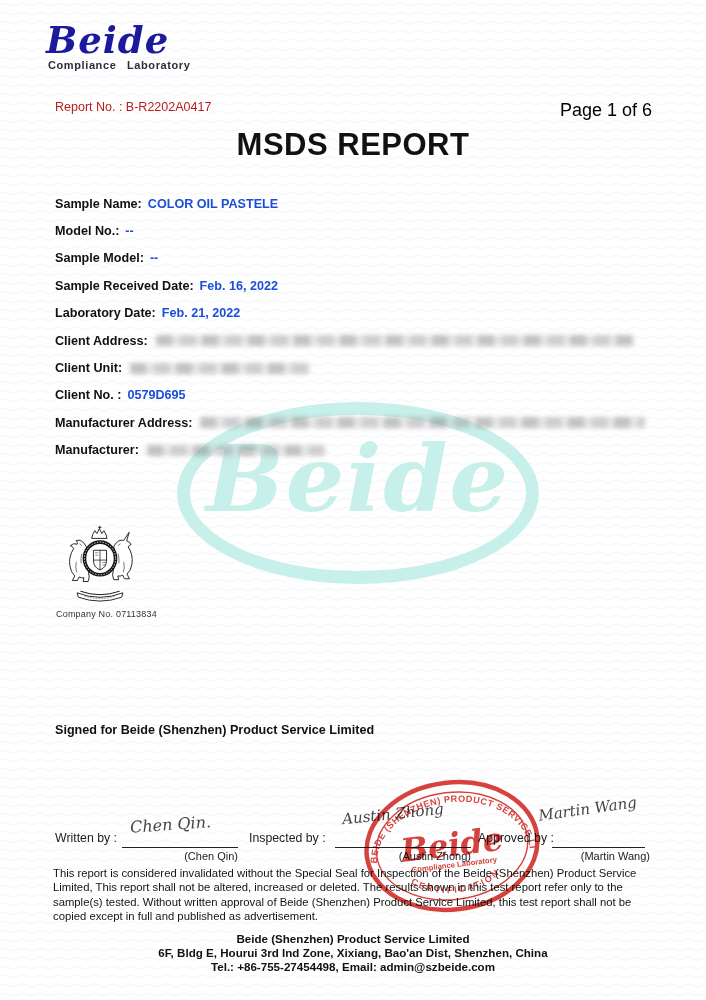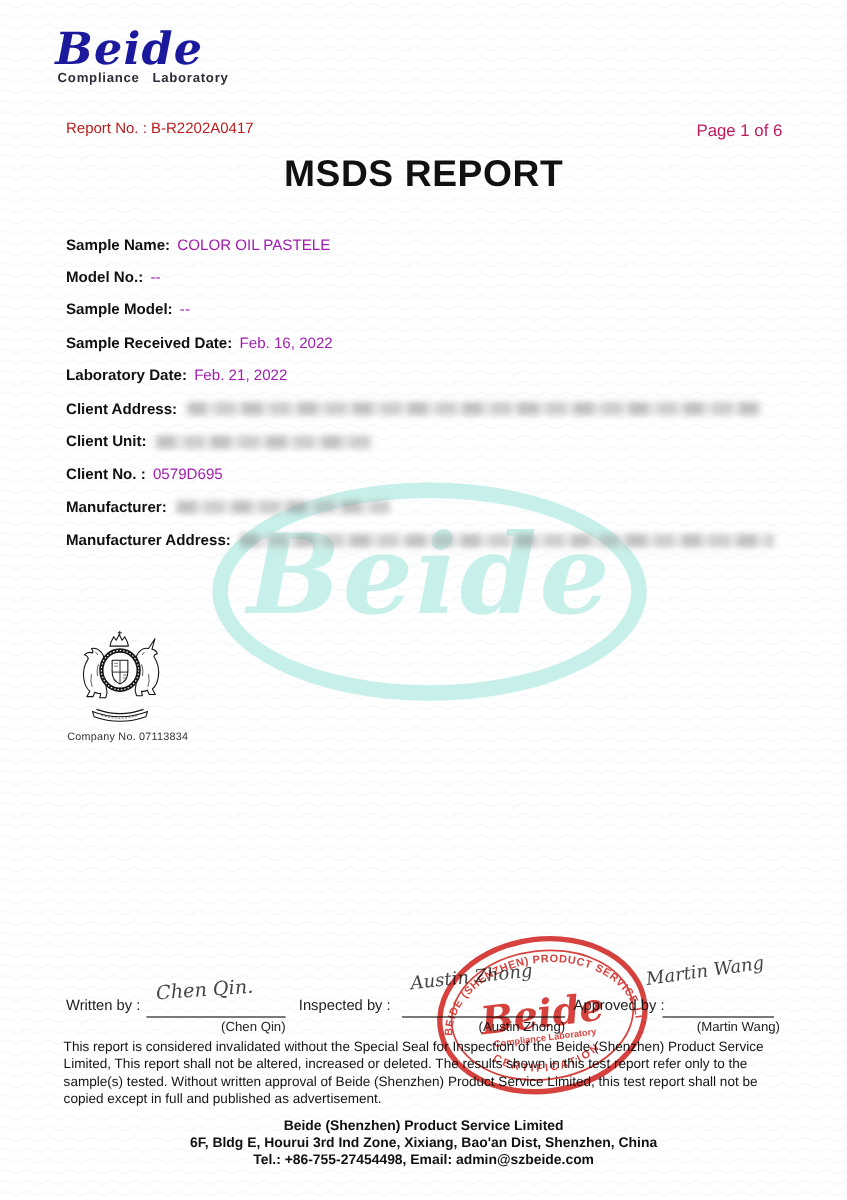--- a/index.html
+++ b/index.html
@@ -17,32 +17,32 @@
     font-family:"DejaVu Serif",serif;font-style:italic;font-weight:bold;
     font-size:37px;color:#1b1a9c;letter-spacing:1px;
   }
   .logo-sub{
     left:48px;top:59px;font-size:11px;font-weight:bold;color:#2e2e38;
     letter-spacing:.6px;word-spacing:7px;
   }
 
   
   .report-no{left:55px;top:100px;font-size:12.5px;color:#b91c1c;}
-  .page-no{right:54px;top:100px;font-size:14px;color:#be185d;}
+  .page-no{right:54px;top:100px;font-size:18px;color:#000000;}
 
   .doc-title{
     left:0;top:127px;width:706px;text-align:center;
     font-size:31px;font-weight:bold;letter-spacing:.5px;color:#111;
   }
 
   
   .fields{left:55px;top:190px;width:600px;}
   .frow{display:flex;align-items:center;height:27.4px;font-size:12.6px;white-space:nowrap;}
   .flabel{font-weight:bold;color:#111;}
-  .fvalue{margin-left:6px;color:#a21caf;}
+  .fvalue{margin-left:6px;color:#1d4ed8;font-weight:bold;}
   .redbar{
     display:inline-block;height:11px;margin-left:8px;border-radius:2px;
     background:repeating-linear-gradient(90deg,#8f8f8f 0 16px,#cfcfcf 16px 24px,#a5a5a5 24px 40px,#d8d8d8 40px 46px);
     filter:blur(2.6px);opacity:.55;
   }
   .w180{width:180px;} .w480{width:478px;} .w178{width:178px;} .w445{width:445px;}
 
   
   .watermark{
     left:177px;top:402px;width:336px;height:156px;z-index:1;
@@ -136,26 +136,26 @@
     </div>
     <div class="frow">
       <span class="flabel">Client Unit:</span>
       <span class="redbar w180"></span>
     </div>
     <div class="frow">
       <span class="flabel">Client No. :</span>
       <span class="fvalue">0579D695</span>
     </div>
     <div class="frow">
+      <span class="flabel">Manufacturer Address:</span>
+      <span class="redbar w445"></span>
+    </div>
+    <div class="frow">
       <span class="flabel">Manufacturer:</span>
       <span class="redbar w178"></span>
-    </div>
-    <div class="frow">
-      <span class="flabel">Manufacturer Address:</span>
-      <span class="redbar w445"></span>
     </div>
   </div>
 
   <div class="watermark" style="position:absolute;">
     <span class="watermark-text">Beide</span>
   </div>
 
   <svg class="layer arms" viewBox="0 0 110 100">
     <g stroke="#161616" fill="#ffffff" stroke-width="1.1" stroke-linejoin="round">
 
@@ -175,20 +175,21 @@
       <path d="M55 32 v24 M47 44 h16" fill="none" stroke-width=".9"></path>
       <path d="M49 35 h4 M49 38 h4 M58 47 h4 M58 50 h4" fill="none" stroke-width=".6"></path>
 
       <path d="M31 82 q24 8.6 48 0" fill="none" stroke-width="1.2"></path>
       <path d="M27 84 q28 11 56 0 l-1.6 5.4 q-26.4 9.4 -52.8 0 z"></path>
       <path d="M36 88 q19 6 38 0" fill="none" stroke-width=".55" stroke-dasharray="2 1.5"></path>
     </g>
   </svg>
   <div class="layer arms-caption">Company No. 07113834</div>
 
+  <div class="layer signed-for">Signed for Beide (Shenzhen) Product Service Limited</div>
 
   <div class="layer sig-label" style="left:55px;top:831px;">Written by :</div>
   <div class="layer handwriting" style="left:130px;top:815px;font-size:16px;transform:rotate(-4deg);">Chen Qin.</div>
   <div class="layer sig-line" style="left:122px;top:847px;width:116px;"></div>
   <div class="layer sig-name" style="left:122px;top:850px;width:116px;">(Chen Qin)</div>
 
   <div class="layer sig-label" style="left:249px;top:831px;text-align:center;">Inspected by :</div>
   <div class="layer handwriting" style="left:342px;top:805px;font-size:15px;transform:rotate(-6deg);">Austin Zhong</div>
   <div class="layer sig-line" style="left:335px;top:847px;width:136px;"></div>
   <div class="layer sig-name" style="left:335px;top:850px;width:136px;">(Austin Zhong)</div>

